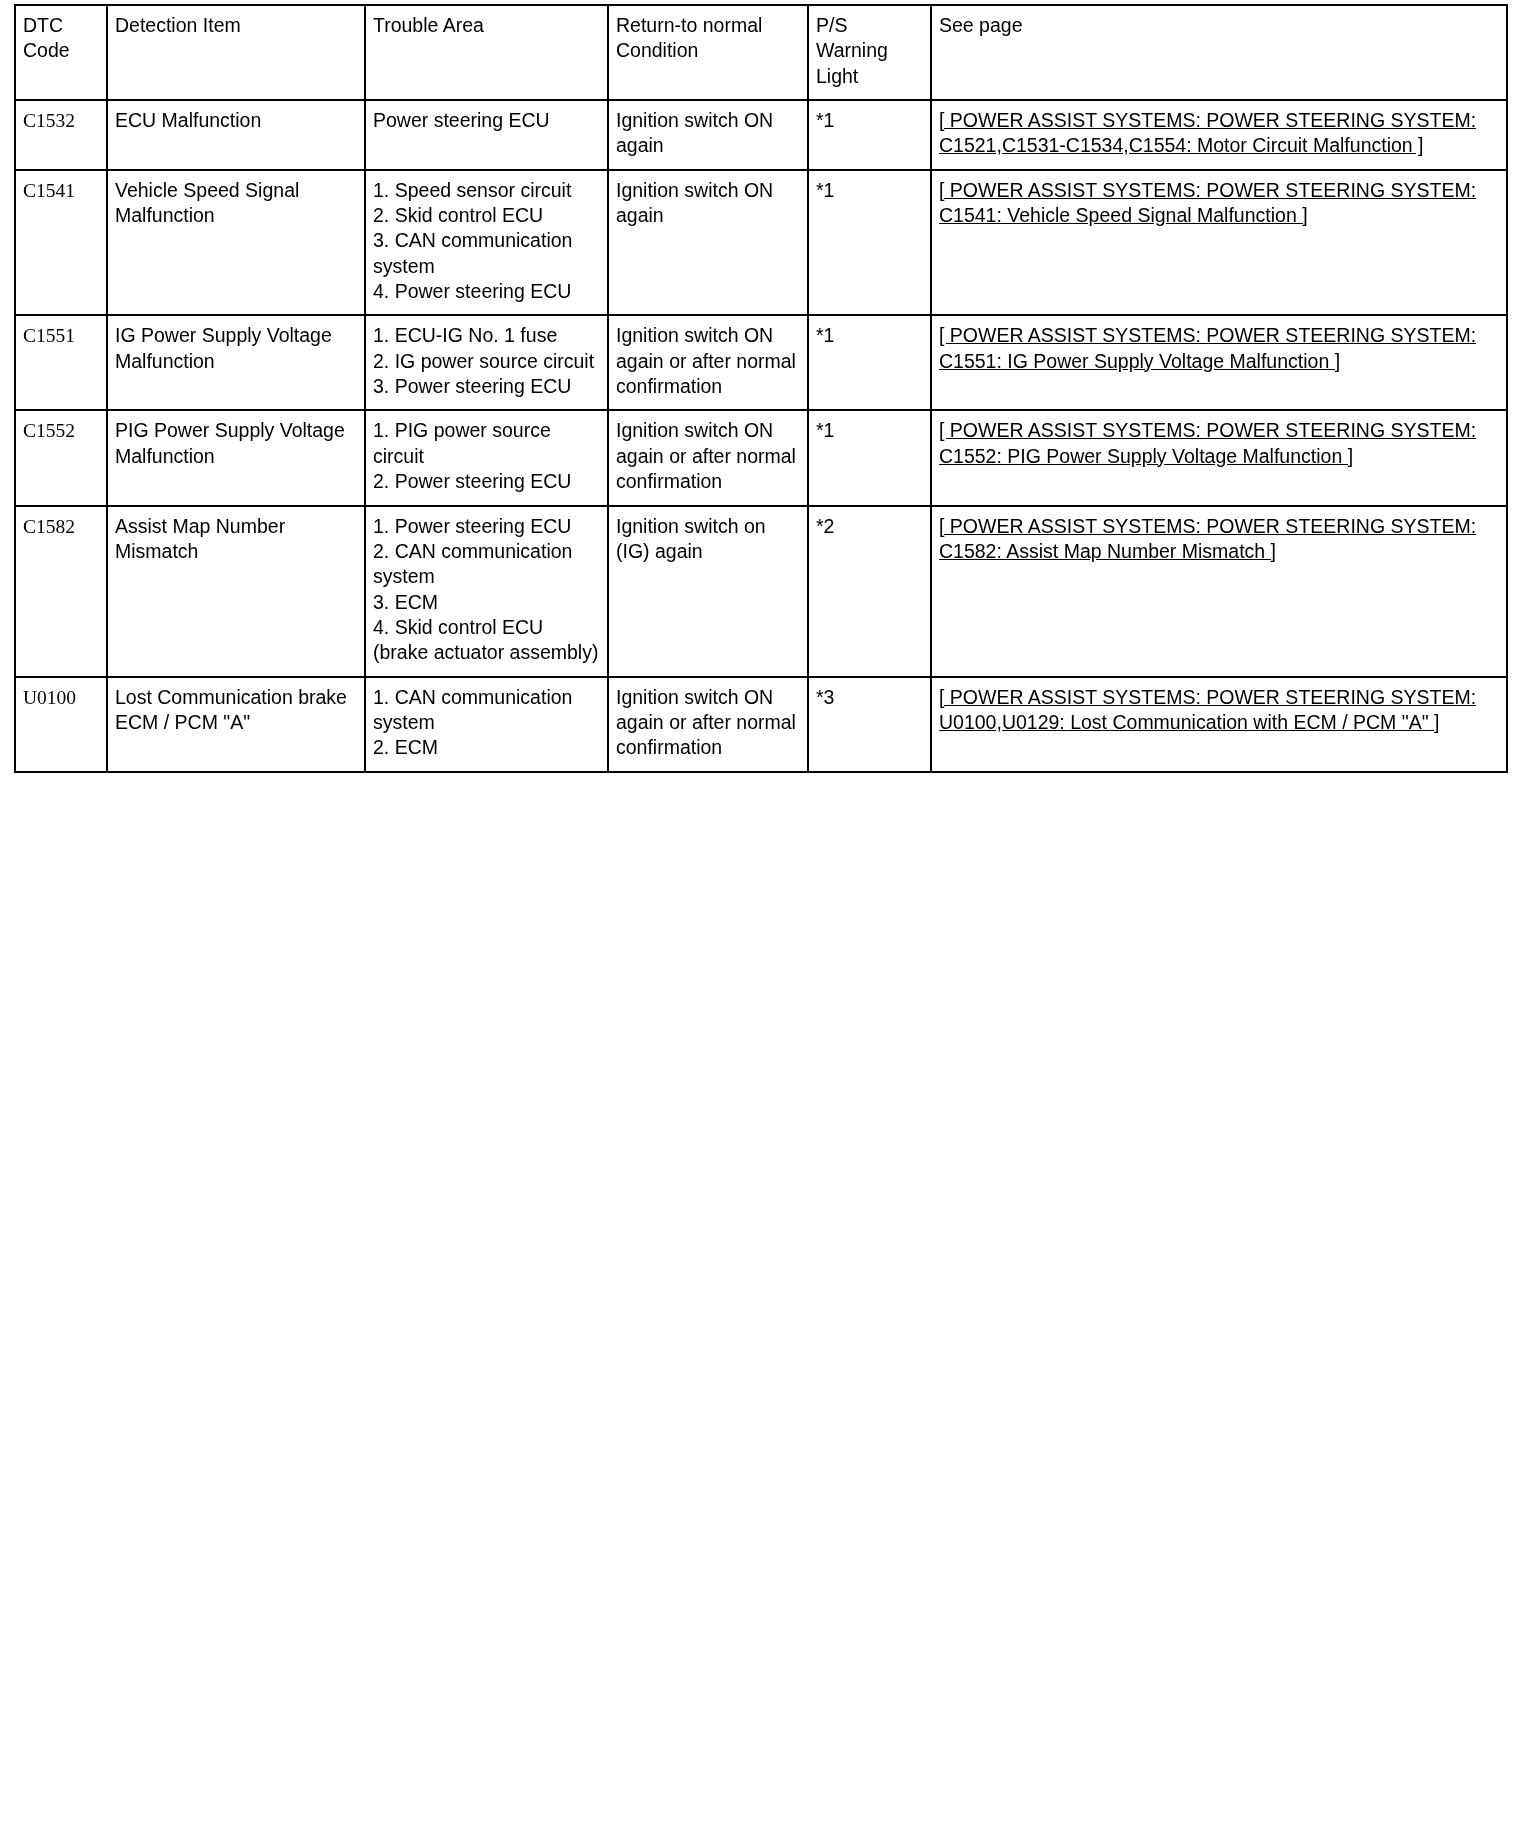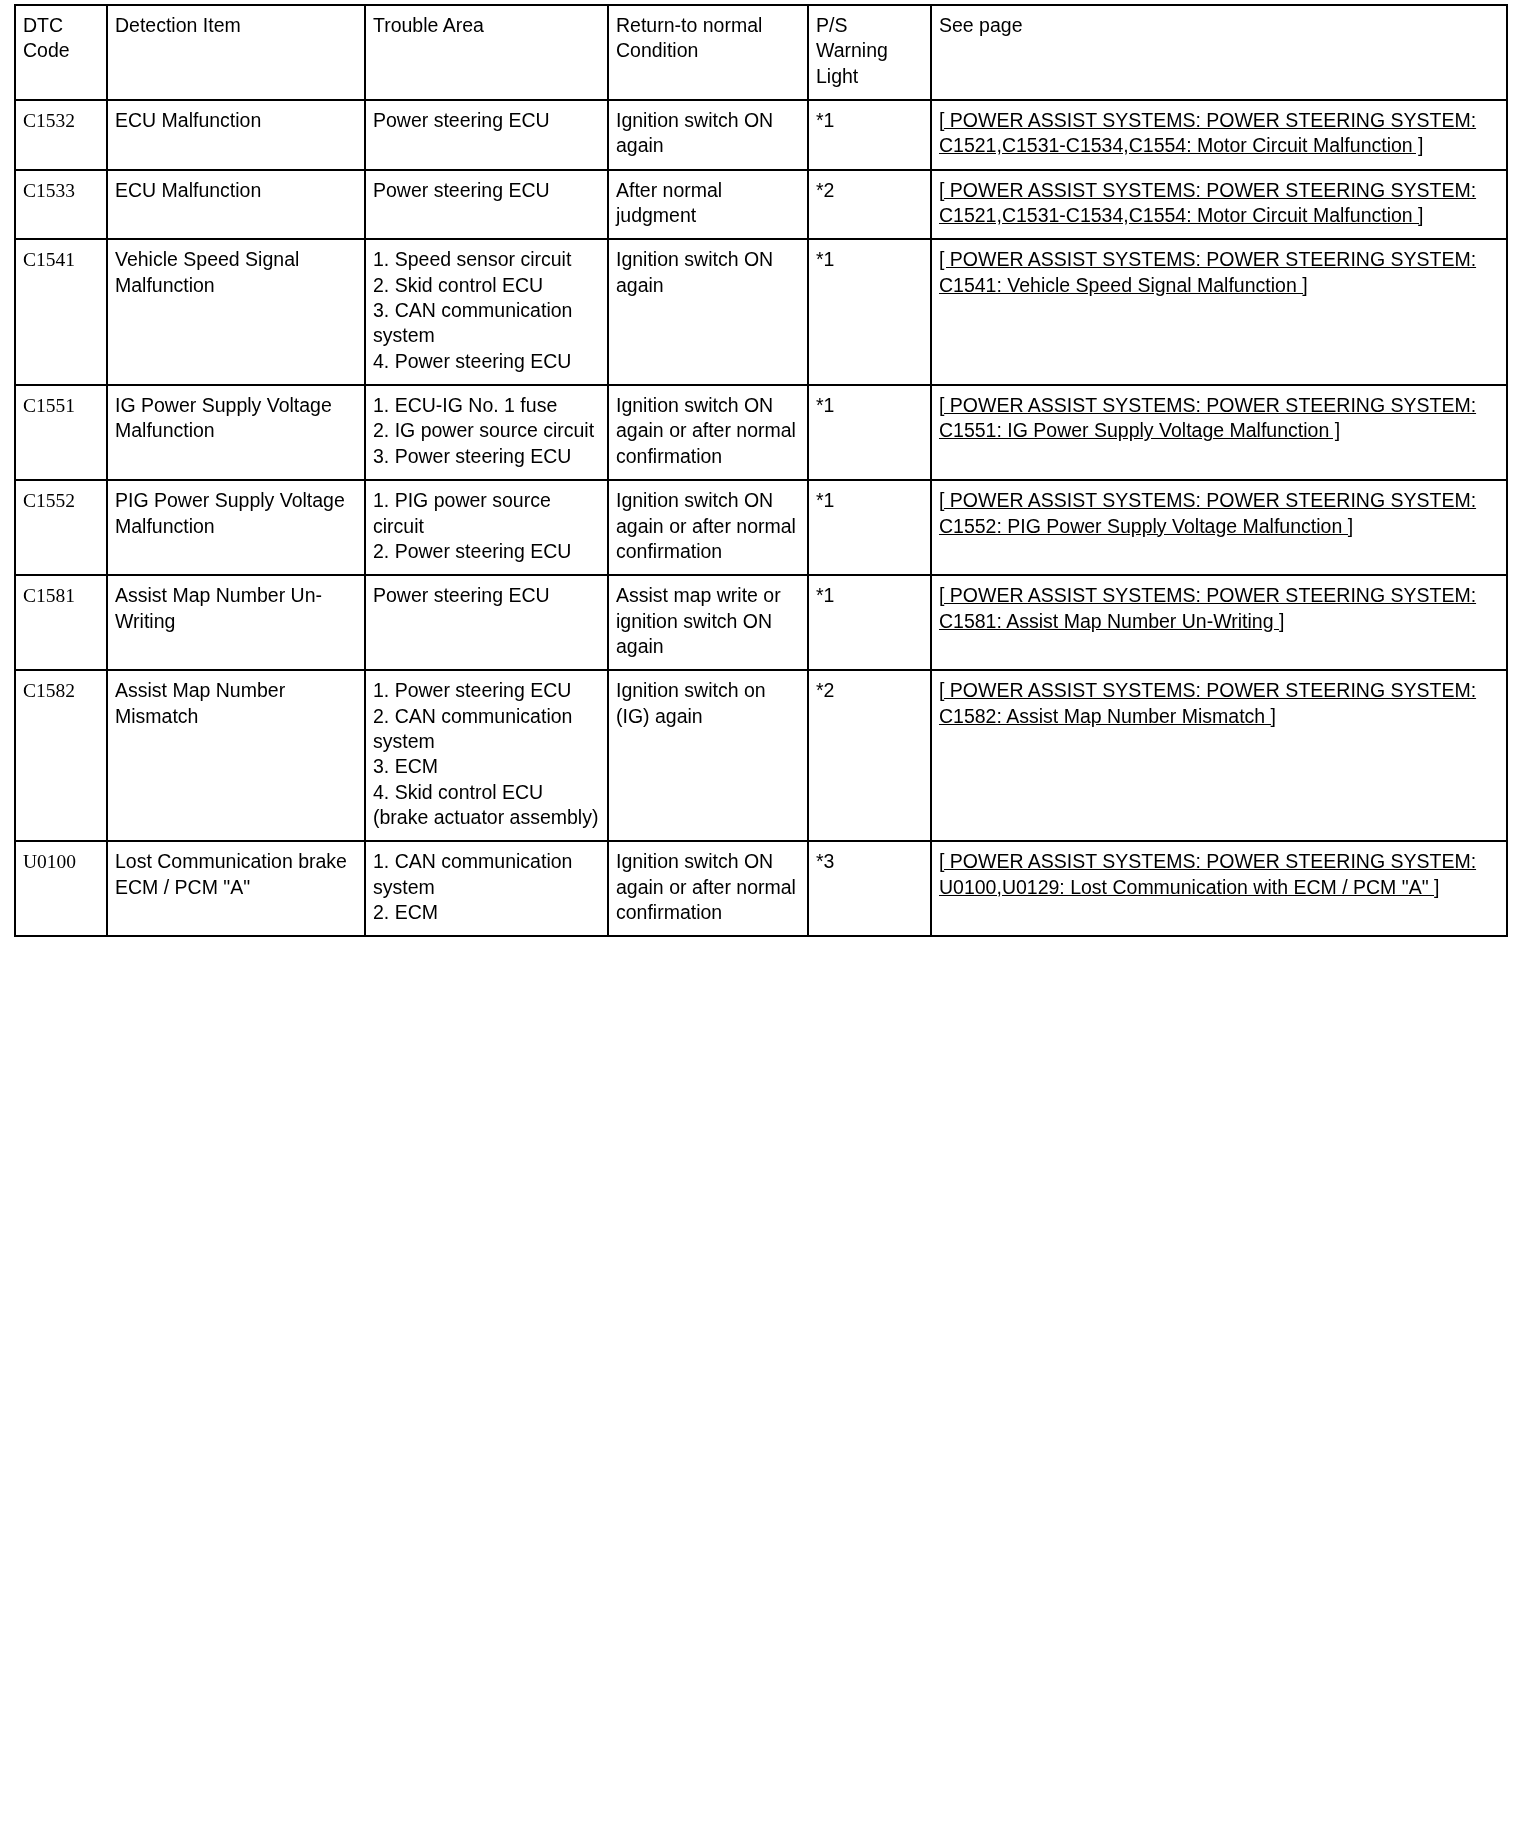--- a/index.html
+++ b/index.html
@@ -96,28 +96,20 @@
     <tbody>
       <tr>
         <td class="dtc-code">C1532</td>
         <td class="multi">ECU Malfunction</td>
         <td class="multi">Power steering ECU</td>
         <td class="multi">Ignition switch ON again</td>
         <td class="ps">*1</td>
         <td class="see">[ POWER ASSIST SYSTEMS: POWER STEERING SYSTEM: C1521,C1531-C1534,C1554: Motor Circuit Malfunction ]</td>
       </tr>
       <tr>
-        <td class="dtc-code">C1533</td>
-        <td class="multi">ECU Malfunction</td>
-        <td class="multi">Power steering ECU</td>
-        <td class="multi">After normal judgment</td>
-        <td class="ps">*2</td>
-        <td class="see">[ POWER ASSIST SYSTEMS: POWER STEERING SYSTEM: C1521,C1531-C1534,C1554: Motor Circuit Malfunction ]</td>
-      </tr>
-      <tr>
         <td class="dtc-code">C1541</td>
         <td class="multi">Vehicle Speed Signal Malfunction</td>
         <td class="multi">1. Speed sensor circuit
 2. Skid control ECU
 3. CAN communication system
 4. Power steering ECU</td>
         <td class="multi">Ignition switch ON again</td>
         <td class="ps">*1</td>
         <td class="see">[ POWER ASSIST SYSTEMS: POWER STEERING SYSTEM: C1541: Vehicle Speed Signal Malfunction ]</td>
       </tr>
@@ -134,28 +126,20 @@
       <tr>
         <td class="dtc-code">C1552</td>
         <td class="multi">PIG Power Supply Voltage Malfunction</td>
         <td class="multi">1. PIG power source circuit
 2. Power steering ECU</td>
         <td class="multi">Ignition switch ON again or after normal confirmation</td>
         <td class="ps">*1</td>
         <td class="see">[ POWER ASSIST SYSTEMS: POWER STEERING SYSTEM: C1552: PIG Power Supply Voltage Malfunction ]</td>
       </tr>
       <tr>
-        <td class="dtc-code">C1581</td>
-        <td class="multi">Assist Map Number Un-Writing</td>
-        <td class="multi">Power steering ECU</td>
-        <td class="multi">Assist map write or ignition switch ON again</td>
-        <td class="ps">*1</td>
-        <td class="see">[ POWER ASSIST SYSTEMS: POWER STEERING SYSTEM: C1581: Assist Map Number Un-Writing ]</td>
-      </tr>
-      <tr>
         <td class="dtc-code">C1582</td>
         <td class="multi">Assist Map Number Mismatch</td>
         <td class="multi">1. Power steering ECU
 2. CAN communication system
 3. ECM
 4. Skid control ECU (brake actuator assembly)</td>
         <td class="multi">Ignition switch on (IG) again</td>
         <td class="ps">*2</td>
         <td class="see">[ POWER ASSIST SYSTEMS: POWER STEERING SYSTEM: C1582: Assist Map Number Mismatch ]</td>
       </tr>

